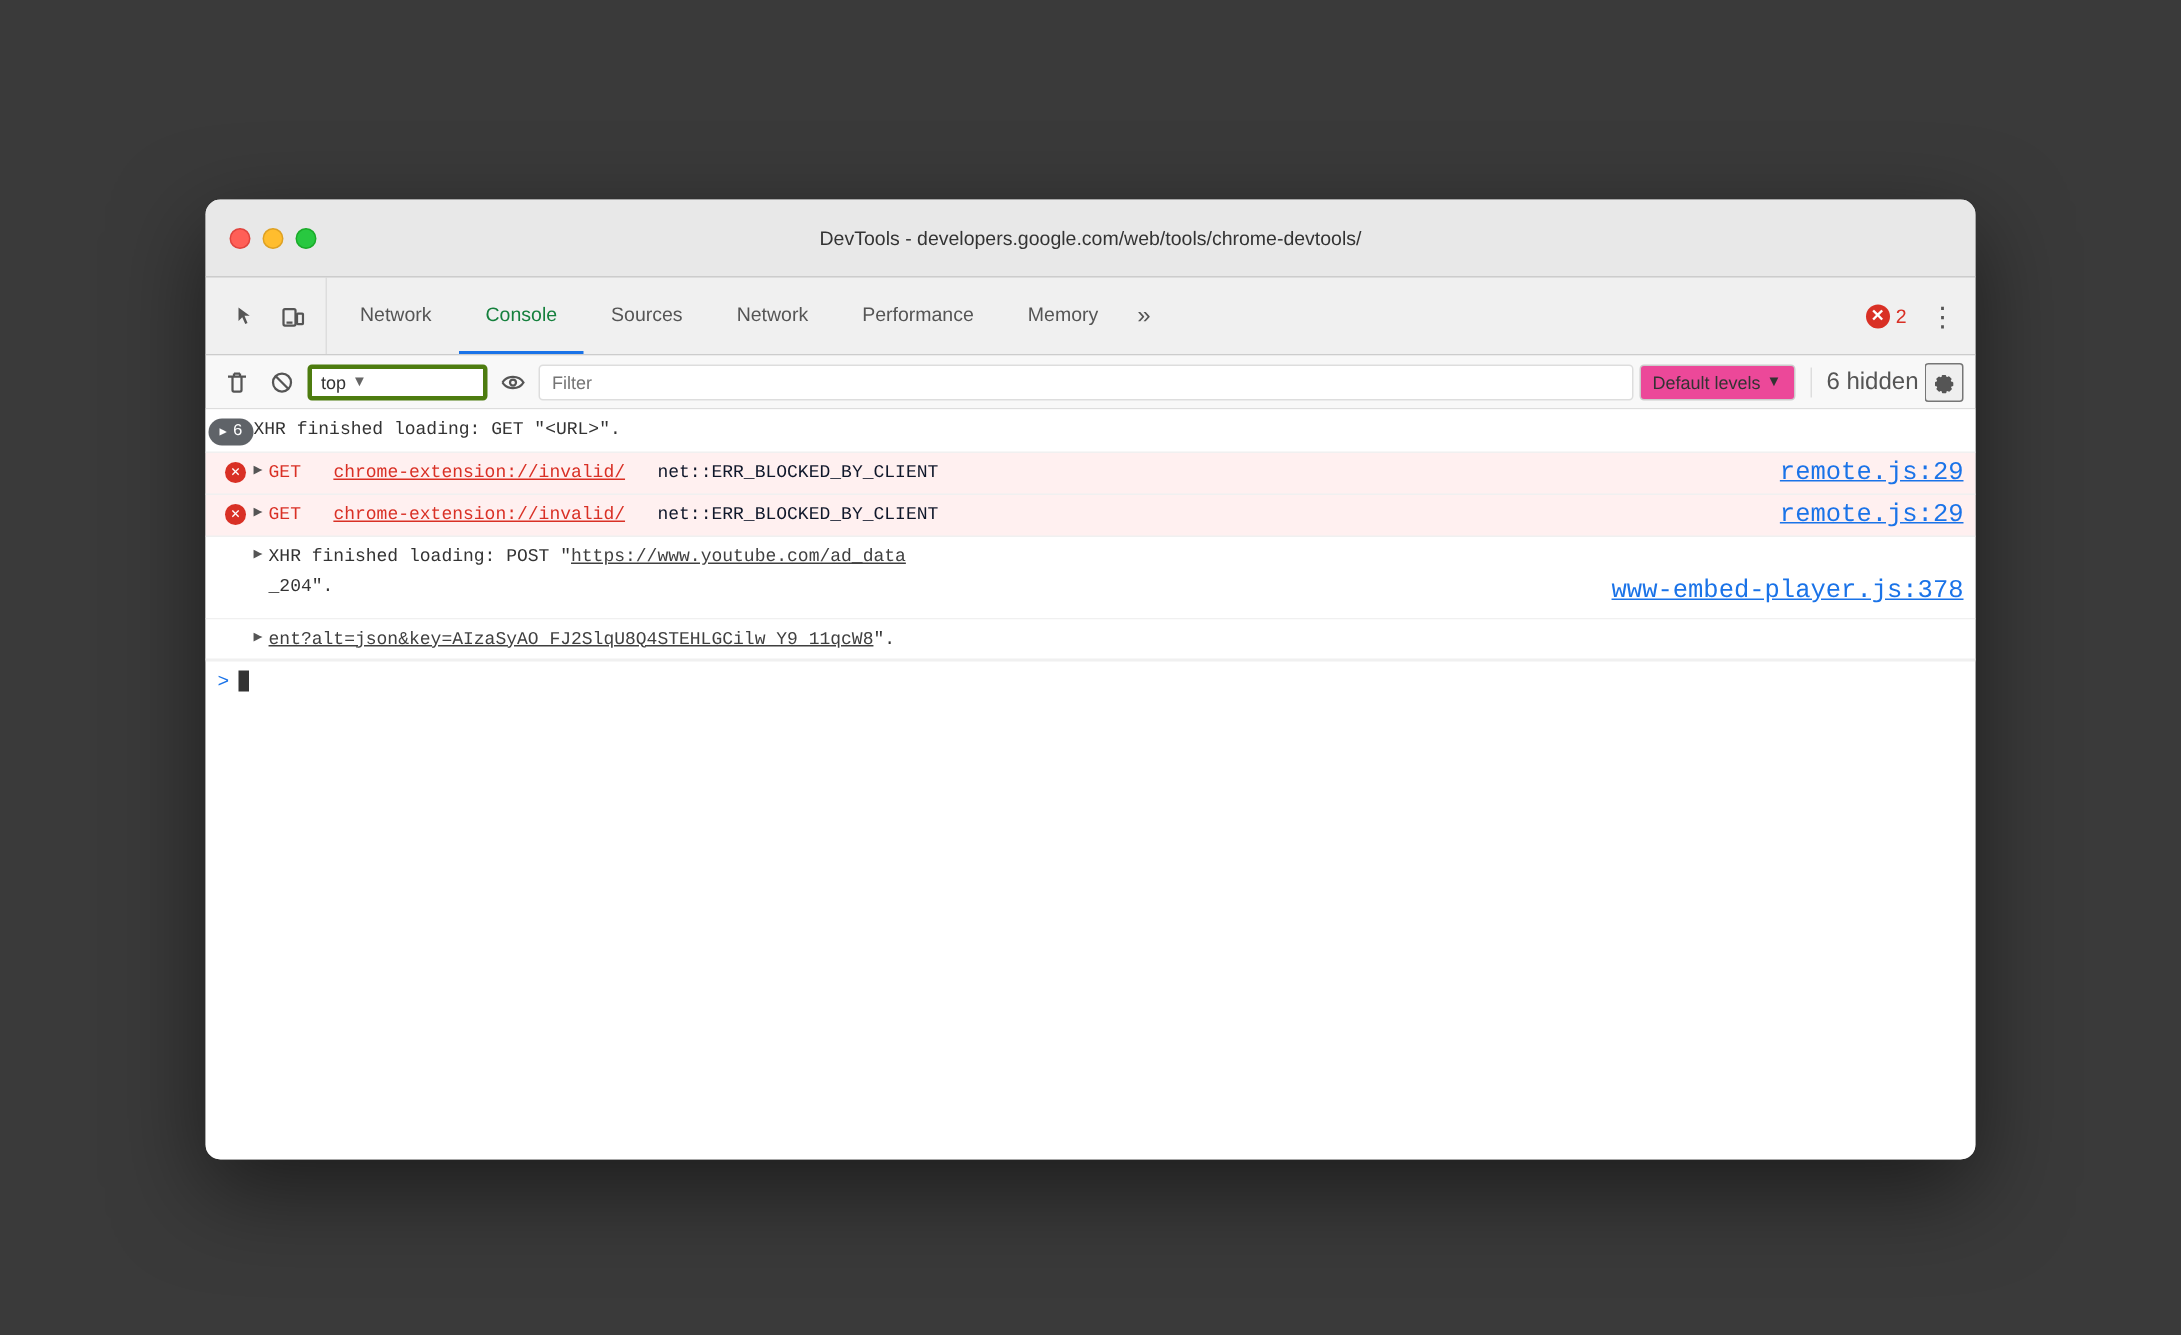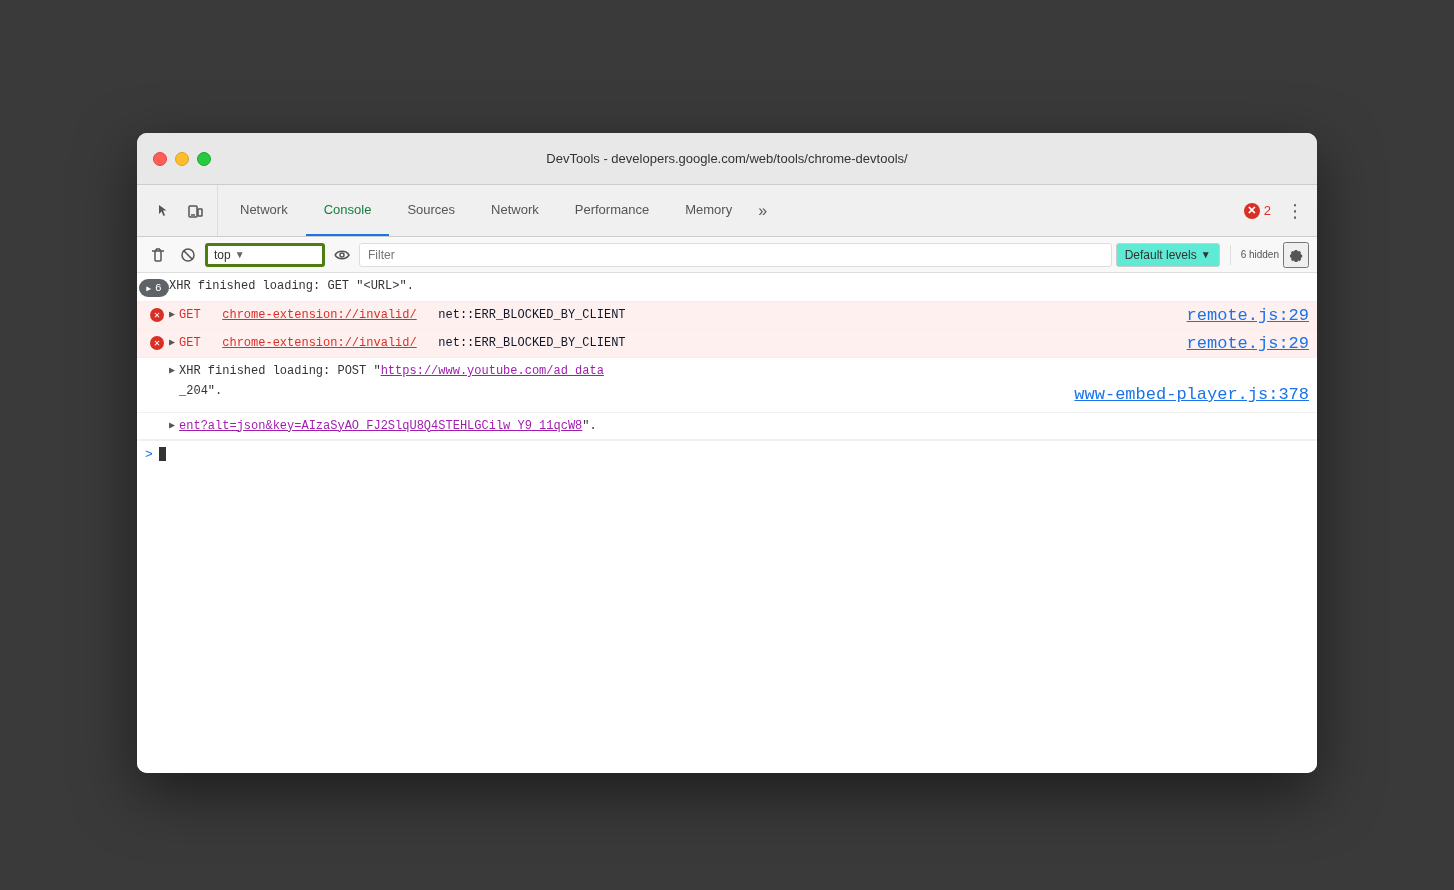--- a/index.html
+++ b/index.html
@@ -203,32 +203,32 @@
     .levels-btn {
       display: flex;
       align-items: center;
       gap: 4px;
       border: 1px solid #ccc;
       border-radius: 3px;
       padding: 2px 8px;
       font-size: 12px;
       color: #333;
       cursor: pointer;
-      background: #5eead4;
+      background: #ec4899;
       height: 24px;
       white-space: nowrap;
     }
     .divider-v {
       width: 1px;
       height: 20px;
       background: #ddd;
       margin: 0 6px;
     }
     .hidden-count {
-      font-size: 10px;
+      font-size: 16px;
       color: #555;
       white-space: nowrap;
     }
     .settings-btn {
       width: 26px;
       height: 26px;
       display: flex;
       align-items: center;
       justify-content: center;
       cursor: pointer;
@@ -315,21 +315,21 @@
     .xhr-play {
       font-size: 8px;
     }
     .xhr-count {
       font-size: 11px;
       font-weight: 500;
     }
     .get-text { color: #d93025; font-weight: 500; }
     .url-link { color: #d93025; text-decoration: underline; cursor: pointer; }
     .error-msg { color: #0f172a; }
-    .xhr-link { color: #a21caf; text-decoration: underline; cursor: pointer; text-align: center; }
+    .xhr-link { color: #404040; text-decoration: underline; cursor: pointer; text-align: center; }
     .black-text { color: #333; }
     .console-input-row {
       display: flex;
       align-items: center;
       padding: 6px 8px;
       border-top: 1px solid #f0f0f0;
     }
     .console-prompt {
       color: #1a73e8;
       margin-right: 6px;

